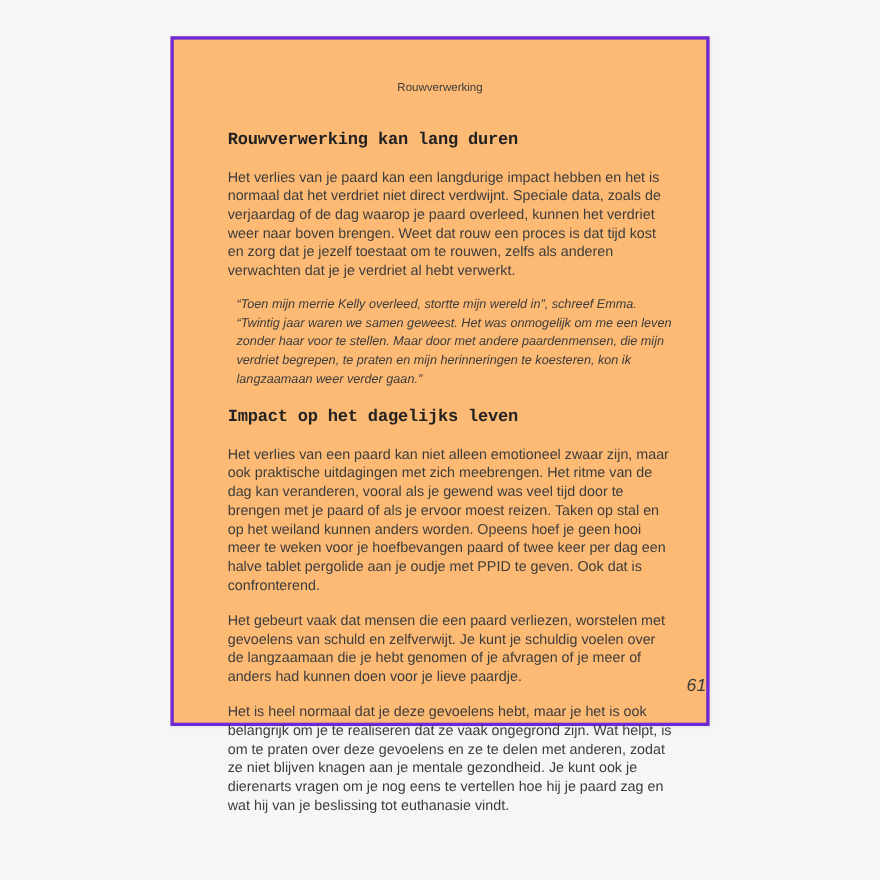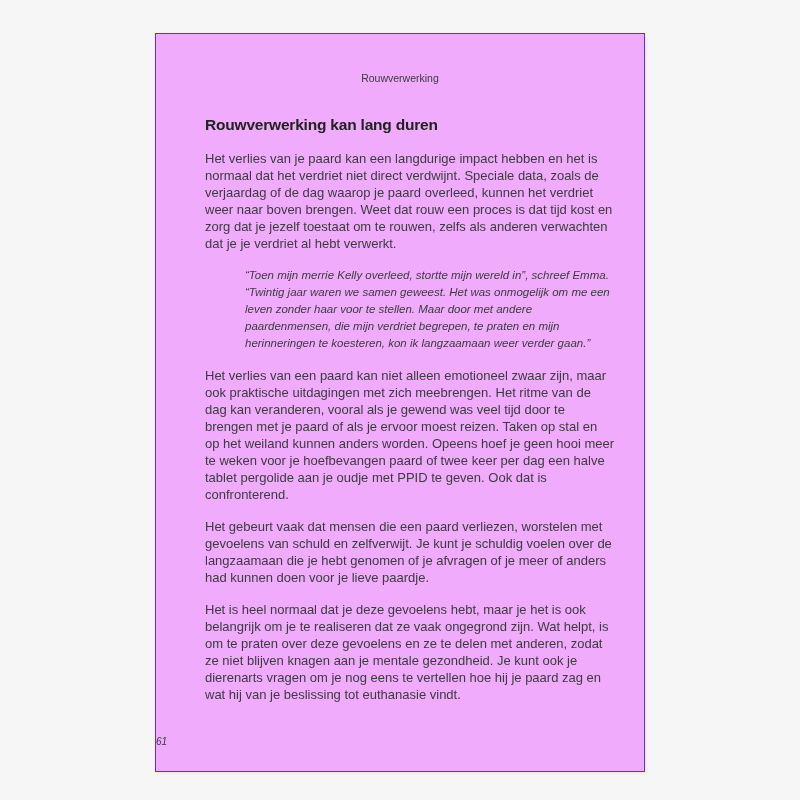--- a/index.html
+++ b/index.html
@@ -15,84 +15,86 @@
     font-family: "Liberation Sans", "DejaVu Sans", sans-serif;
   }
   .canvas {
     width: 800px;
     height: 800px;
     overflow: hidden;
   }
   .book-page {
     position: relative;
     width: 490px;
-    height: 739px;
+    height: 627px;
     margin: 33px auto 0;
-    background: #f0abfc;
-    border: 1px solid #6d28d9;
+    background: #fdba74;
+    border: 3px solid #6d28d9;
     box-shadow: 1px 1px 3px rgba(0,0,0,0.07);
   }
   .running-head {
     margin: 38px 0 30px;
     text-align: center;
     font-size: 10.5px;
     line-height: 13px;
     color: #3c3c3c;
   }
   .content {
     padding: 0 29px 0 49px;
   }
   .section-heading {
     margin: 0 0 15px;
     font-size: 15.5px;
     line-height: 20px;
     font-weight: bold;
     color: #222222;
     letter-spacing: -0.2px;
+    font-family: Liberation Mono, monospace;
   }
   .para {
     margin: 0 0 15px;
     font-size: 13px;
     line-height: 17px;
     color: #3c3c3c;
   }
   .pull-quote {
-    margin: 0 0 15px 40px;
+    margin: 0 0 15px 8px;
     font-size: 11.5px;
     line-height: 17px;
     color: #3c3c3c;
     font-style: italic;
   }
   .page-number {
     position: absolute;
     left: 0;
     right: 0;
     bottom: 24px;
-    text-align: left;
-    font-size: 10px;
+    text-align: right;
+    font-size: 16px;
     font-style: italic;
     color: #3c3c3c;
   }
 </style>
 </head>
 <body>
 
 <div class="canvas">
   <div class="book-page">
 
     <div class="running-head">Rouwverwerking</div>
 
     <div class="content">
 
       <h1 class="section-heading">Rouwverwerking kan lang duren</h1>
 
       <p class="para">Het verlies van je paard kan een langdurige impact hebben en het is normaal dat het verdriet niet direct verdwijnt. Speciale data, zoals de verjaardag of de dag waarop je paard overleed, kunnen het verdriet weer naar boven brengen. Weet dat rouw een proces is dat tijd kost en zorg dat je jezelf toestaat om te rouwen, zelfs als anderen verwachten dat je je verdriet al hebt verwerkt.</p>
 
       <blockquote class="pull-quote">“Toen mijn merrie Kelly overleed, stortte mijn wereld in”, schreef Emma. “Twintig jaar waren we samen geweest. Het was onmogelijk om me een leven zonder haar voor te stellen. Maar door met andere paardenmensen, die mijn verdriet begrepen, te praten en mijn herinneringen te koesteren, kon ik langzaamaan weer verder gaan.”</blockquote>
 
+      <h2 class="section-heading">Impact op het dagelijks leven</h2>
 
       <p class="para">Het verlies van een paard kan niet alleen emotioneel zwaar zijn, maar ook praktische uitdagingen met zich meebrengen. Het ritme van de dag kan veranderen, vooral als je gewend was veel tijd door te brengen met je paard of als je ervoor moest reizen. Taken op stal en op het weiland kunnen anders worden. Opeens hoef je geen hooi meer te weken voor je hoefbevangen paard of twee keer per dag een halve tablet pergolide aan je oudje met PPID te geven. Ook dat is confronterend.</p>
 
 
       <p class="para">Het gebeurt vaak dat mensen die een paard verliezen, worstelen met gevoelens van schuld en zelfverwijt. Je kunt je schuldig voelen over de langzaamaan die je hebt genomen of je afvragen of je meer of anders had kunnen doen voor je lieve paardje.</p>
 
       <p class="para">Het is heel normaal dat je deze gevoelens hebt, maar je het is ook belangrijk om je te realiseren dat ze vaak ongegrond zijn. Wat helpt, is om te praten over deze gevoelens en ze te delen met anderen, zodat ze niet blijven knagen aan je mentale gezondheid. Je kunt ook je dierenarts vragen om je nog eens te vertellen hoe hij je paard zag en wat hij van je beslissing tot euthanasie vindt.</p>
 
     </div>
 

